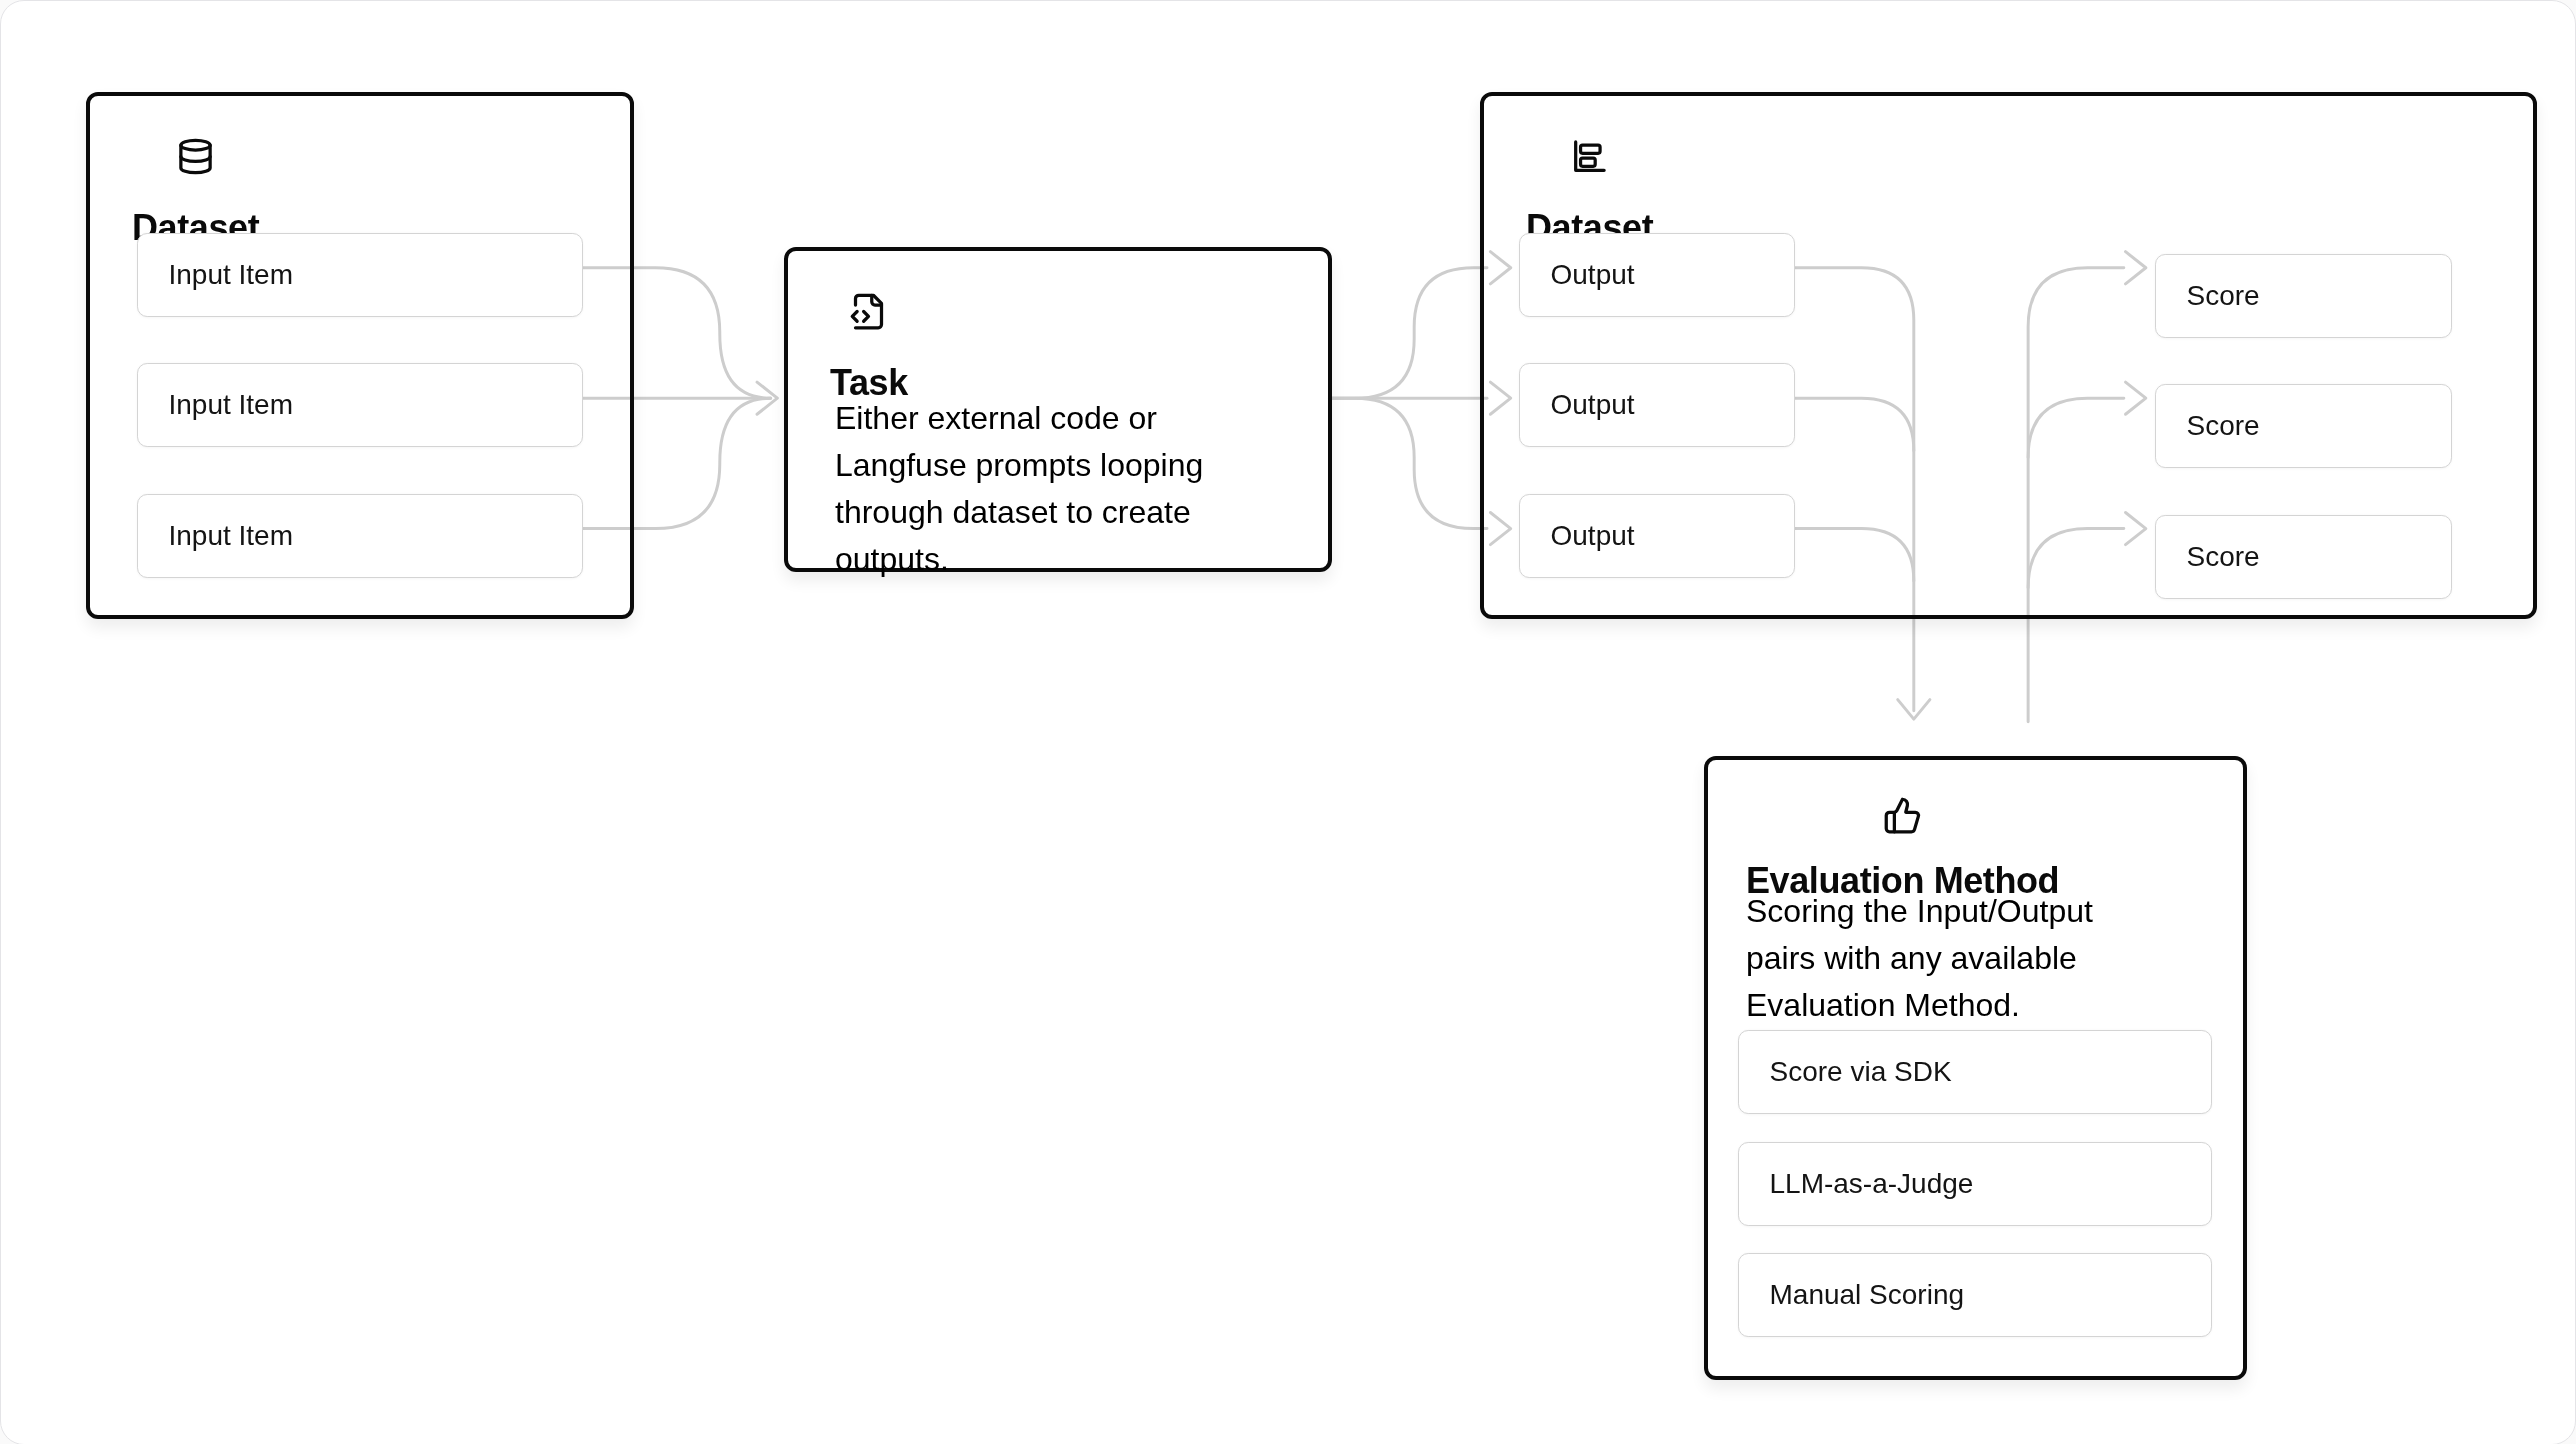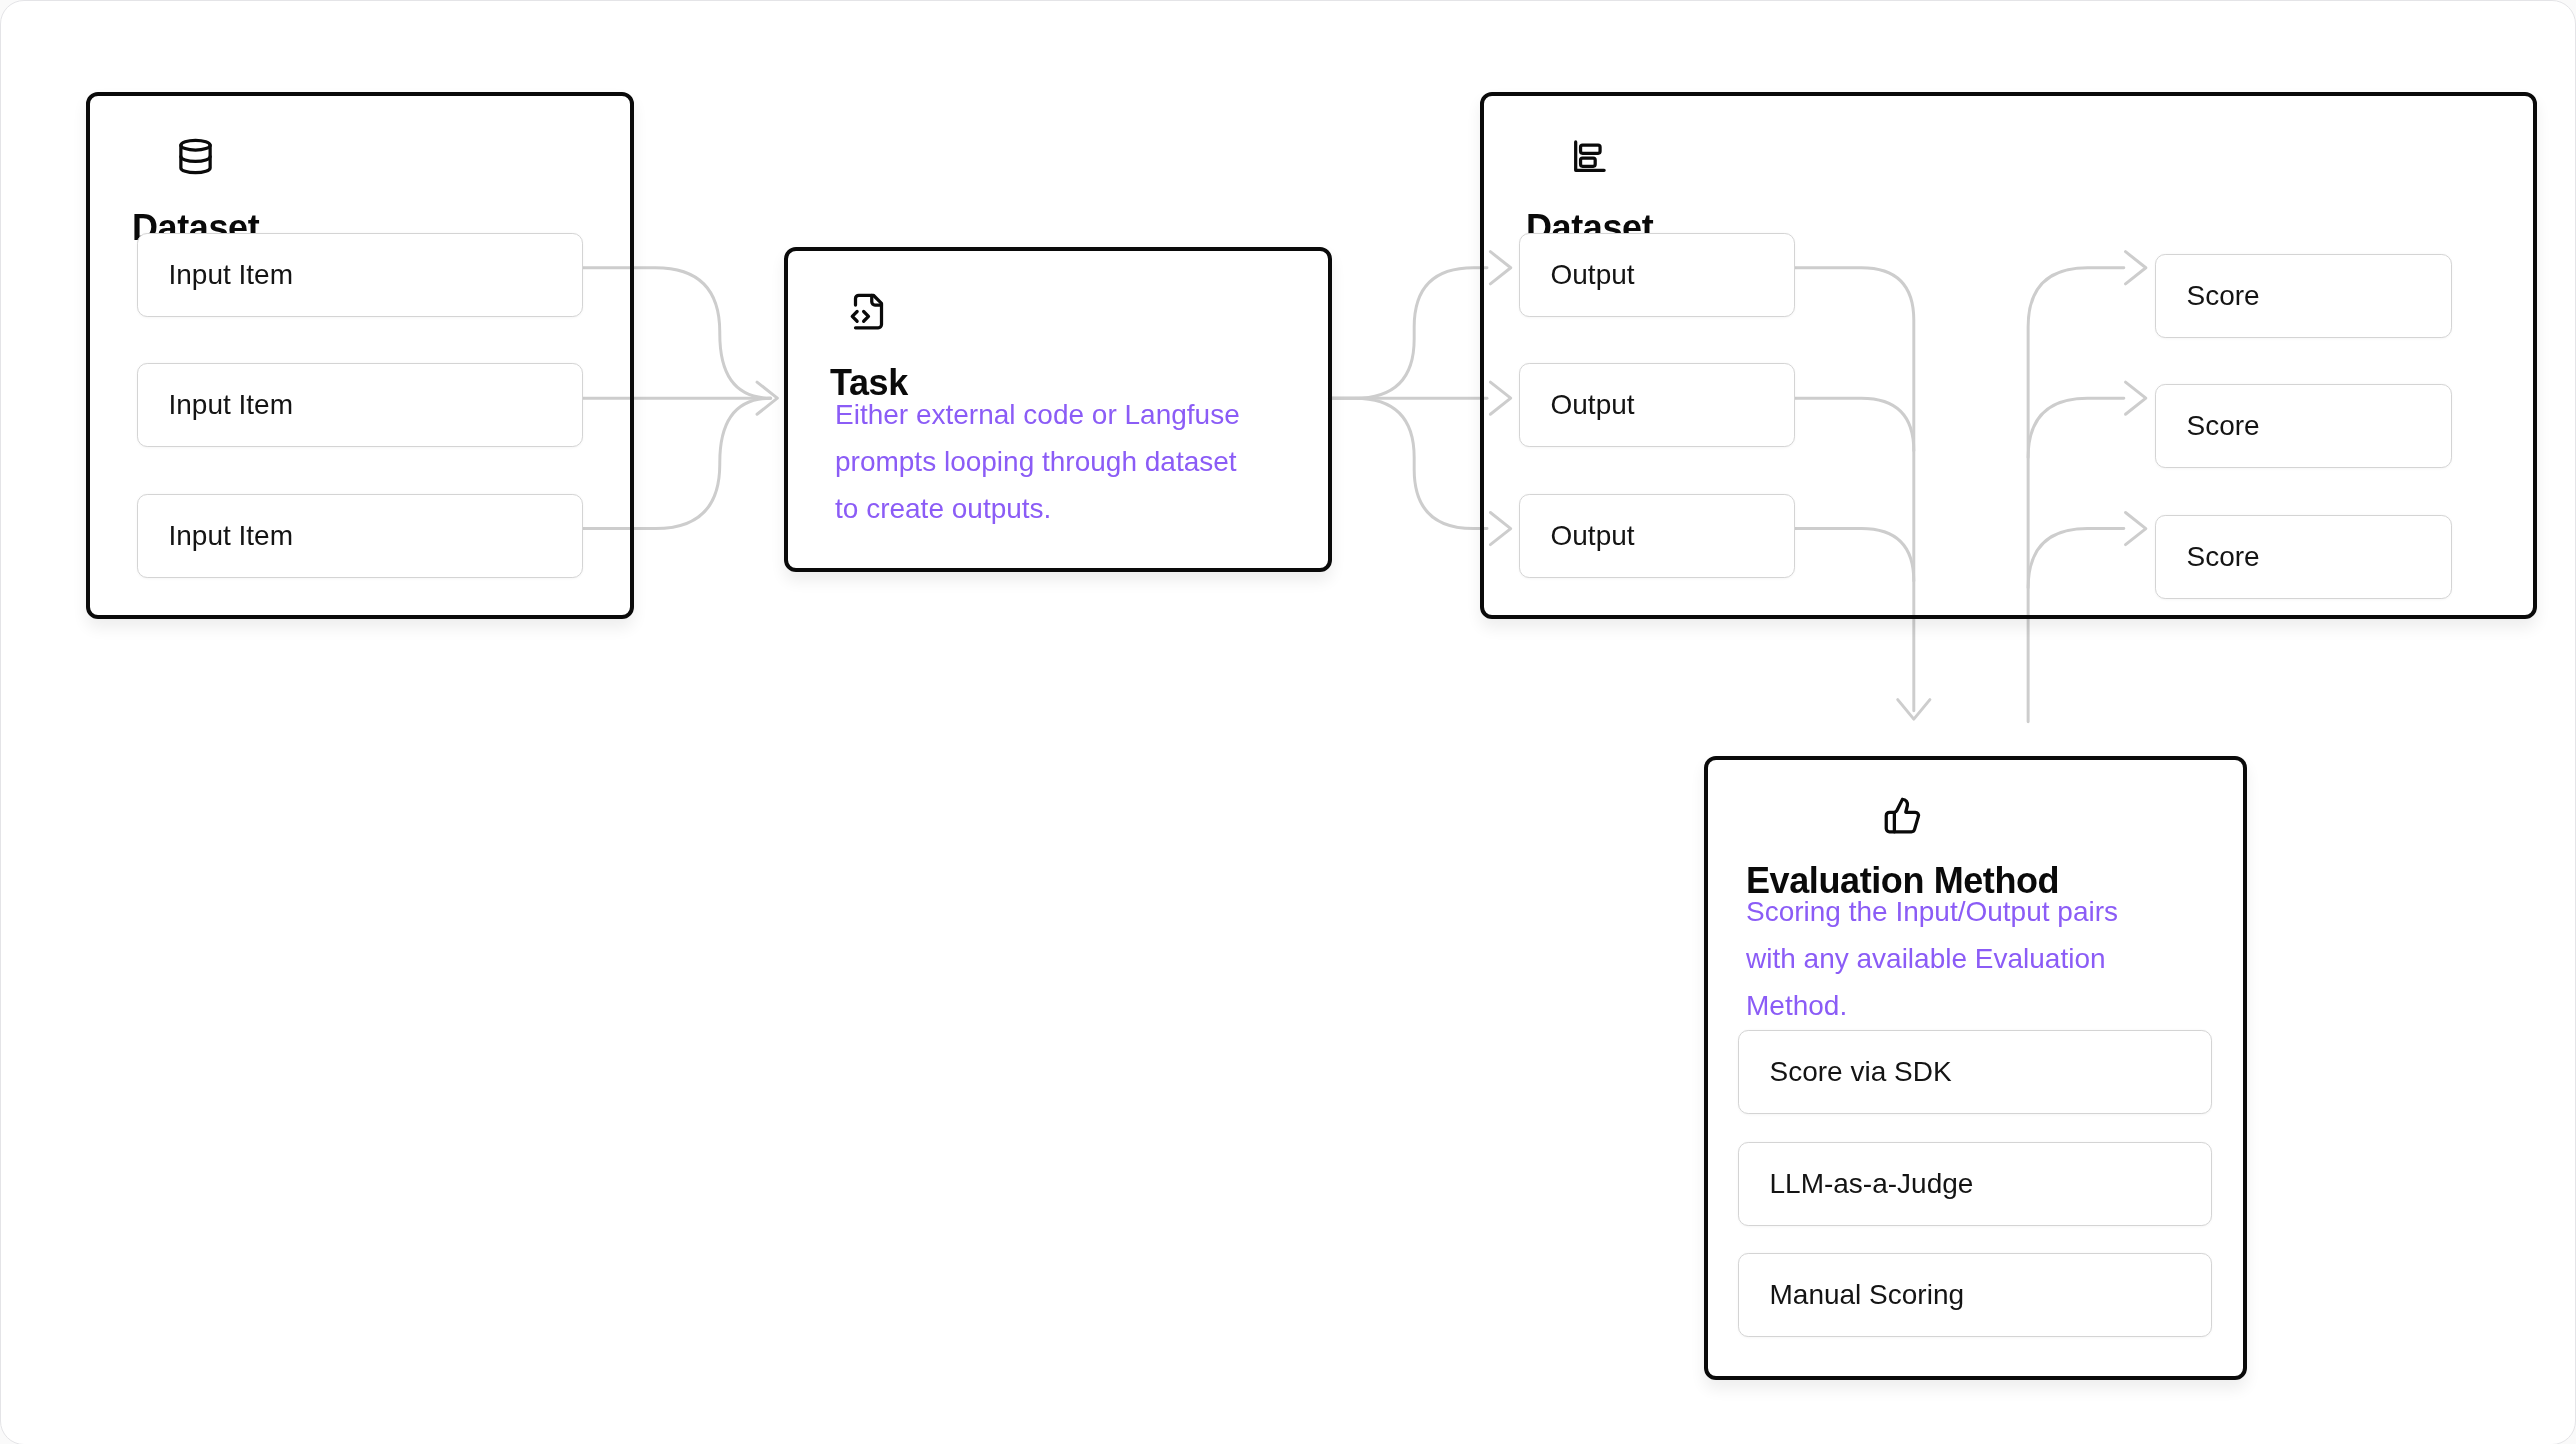--- a/index.html
+++ b/index.html
@@ -41,21 +41,21 @@
     font-size:28px;color:#141414;
     box-shadow:0 0.8px 2.5px rgba(0,0,0,.04);
     white-space:nowrap;
   }
   .r1{top:137px}.r2{top:267px}.r3{top:398px}
   .dataset-item{left:47px;width:446px;}
   .output-item{left:35px;width:276px;}
   .score-item{left:671px;width:297px;margin-top:21px;}
   .eval-item{left:30px;width:474px;}
   .e1{top:270px}.e2{top:382px}.e3{top:493px}
-  .desc{position:absolute;font-size:28px;line-height:47px;color:#8b5cf6;}
+  .desc{position:absolute;font-size:32px;line-height:47px;color:#000000;}
   #box-task .desc{left:47px;top:112px;width:407px;}
   #box-eval .desc{left:38px;top:101px;width:382px;margin-top:27px;}
 </style>
 </head>
 <body>
 
 <div class="canvas">
 
   <svg class="connectors" viewBox="0 0 3038 1704" xmlns="http://www.w3.org/2000/svg" aria-hidden="true">
 

